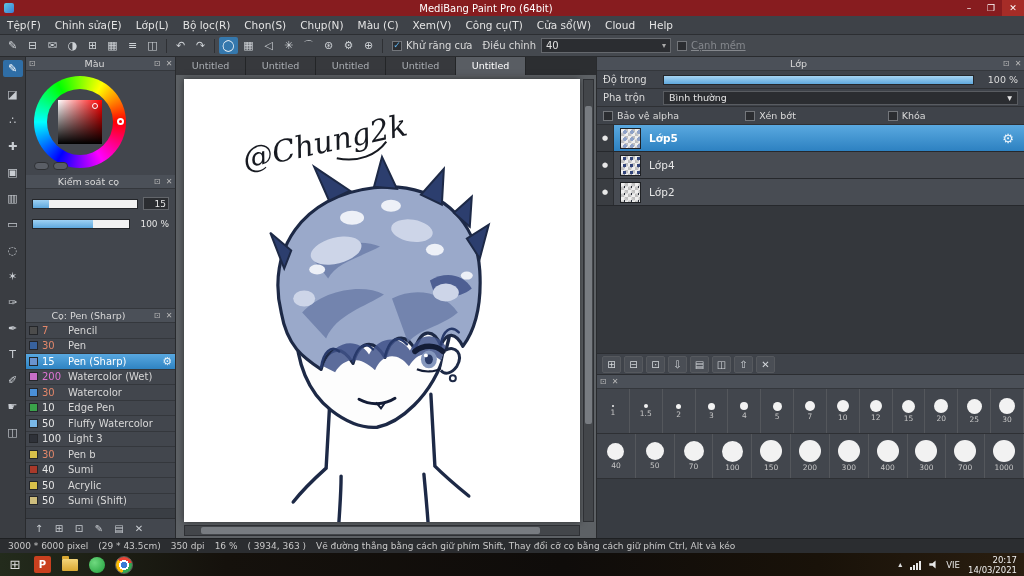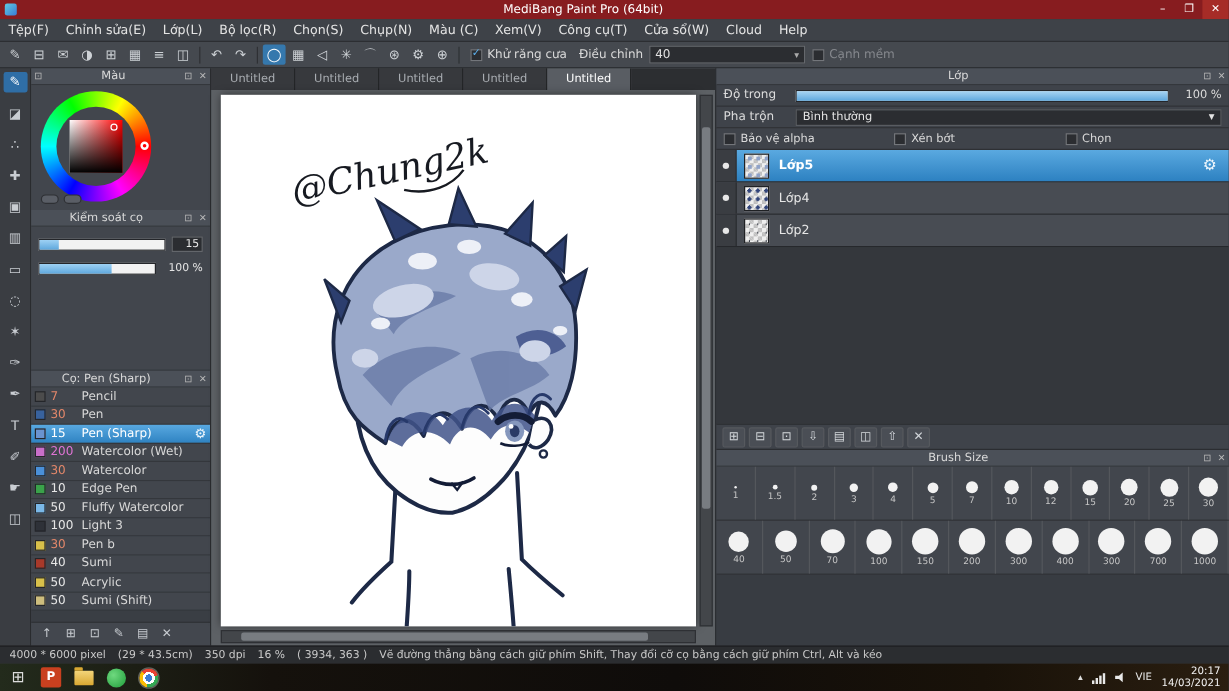--- a/index.html
+++ b/index.html
@@ -19,21 +19,21 @@
 .menubar{flex:0 0 18px;background:#3e4248;display:flex;align-items:center;font-size:10.5px;color:#e4e4e4;border-bottom:1px solid #2c2e32;}
 .menu-item{padding:0 7px;line-height:18px;white-space:nowrap;}
 
 
 .toolbar{flex:0 0 22px;background:#45494f;display:flex;align-items:center;padding:0 3px;gap:1px;border-bottom:1px solid #292b2e;}
 .tb-btn{width:19px;height:17px;display:flex;align-items:center;justify-content:center;font-size:11px;color:#ced2d6;border-radius:2px;}
 .tb-btn.active{background:#3578ad;color:#fff;}
 .tb-sep{width:1px;height:14px;background:#2e3034;margin:0 3px;}
 .chk{display:flex;align-items:center;gap:4px;font-size:10px;color:#dadada;margin:0 5px;white-space:nowrap;}
 .chk .box{width:10px;height:10px;background:#2b2d31;border:1px solid #73767b;display:flex;align-items:center;justify-content:center;font-size:9px;color:#5db2ef;line-height:1;}
-.chk.dim{color:#85888d;}
+.chk.dim{color:#85888d;text-decoration:underline;}
 .tb-label{font-size:10px;color:#dadada;margin:0 4px;white-space:nowrap;}
 .tb-select{width:130px;height:15px;background:#2b2d31;border:1px solid #65686d;display:flex;align-items:center;justify-content:space-between;padding:0 4px;font-size:10px;color:#e0e0e0;}
 .tb-select .caret{color:#aaa;font-size:8px;}
 
 
 .main{flex:1;display:flex;min-height:0;}
 
 
 .toolstrip{width:26px;flex:0 0 26px;background:#3a3d42;border-right:1px solid #292b2e;display:flex;flex-direction:column;align-items:center;padding-top:3px;gap:9px;}
 .ts-btn{width:20px;height:17px;display:flex;align-items:center;justify-content:center;color:#c9cdd2;font-size:11px;border-radius:2px;}
@@ -469,21 +469,21 @@
         <label class="chk">
             <span class="box"></span>
             <span>Bảo vệ alpha</span>
           </label>
         <label class="chk">
             <span class="box"></span>
             <span>Xén bớt</span>
           </label>
         <label class="chk">
             <span class="box"></span>
-            <span>Chọn</span>
+            <span>Khóa</span>
           </label>
       </div>
       <div class="layers">
         <div class="layer-row selected">
           <span class="lr-vis">●</span>
           <span class="lr-body">
             <span class="thumb t5"></span>
             <span>Lớp5</span>
             <span class="lr-gear">⚙</span>
           </span>
@@ -507,21 +507,20 @@
         <span class="la-btn">⊞</span>
         <span class="la-btn">⊟</span>
         <span class="la-btn">⊡</span>
         <span class="la-btn">⇩</span>
         <span class="la-btn">▤</span>
         <span class="la-btn">◫</span>
         <span class="la-btn">⇧</span>
         <span class="la-btn">✕</span>
       </div>
       <div class="panel-h">
-        <span class="ph-title">Brush Size</span>
         <span class="ph-ico">⊡</span>
         <span class="ph-ico">✕</span>
       </div>
       <div class="bs-row">
         <span class="bs-cell">
             <span class="bs-dot" style="width: 2px; height: 2px;"></span>
             <span class="bs-label">1</span>
           </span>
         <span class="bs-cell">
             <span class="bs-dot" style="width: 4px; height: 4px;"></span>
@@ -616,21 +615,21 @@
         <span class="bs-cell">
             <span class="bs-dot" style="width: 22px; height: 22px;"></span>
             <span class="bs-label">1000</span>
           </span>
       </div>
       <div class="rp-filler"></div>
     </div>
   </div>
 
   <div class="statusbar">
-    <span>4000 * 6000 pixel</span>
+    <span>3000 * 6000 pixel</span>
     <span>(29 * 43.5cm)</span>
     <span>350 dpi</span>
     <span>16 %</span>
     <span>( 3934, 363 )</span>
     <span>Vẽ đường thẳng bằng cách giữ phím Shift, Thay đổi cỡ cọ bằng cách giữ phím Ctrl, Alt và kéo</span>
   </div>
 
   <div class="taskbar">
     <span class="start">⊞</span>
     <span class="task-icons">

